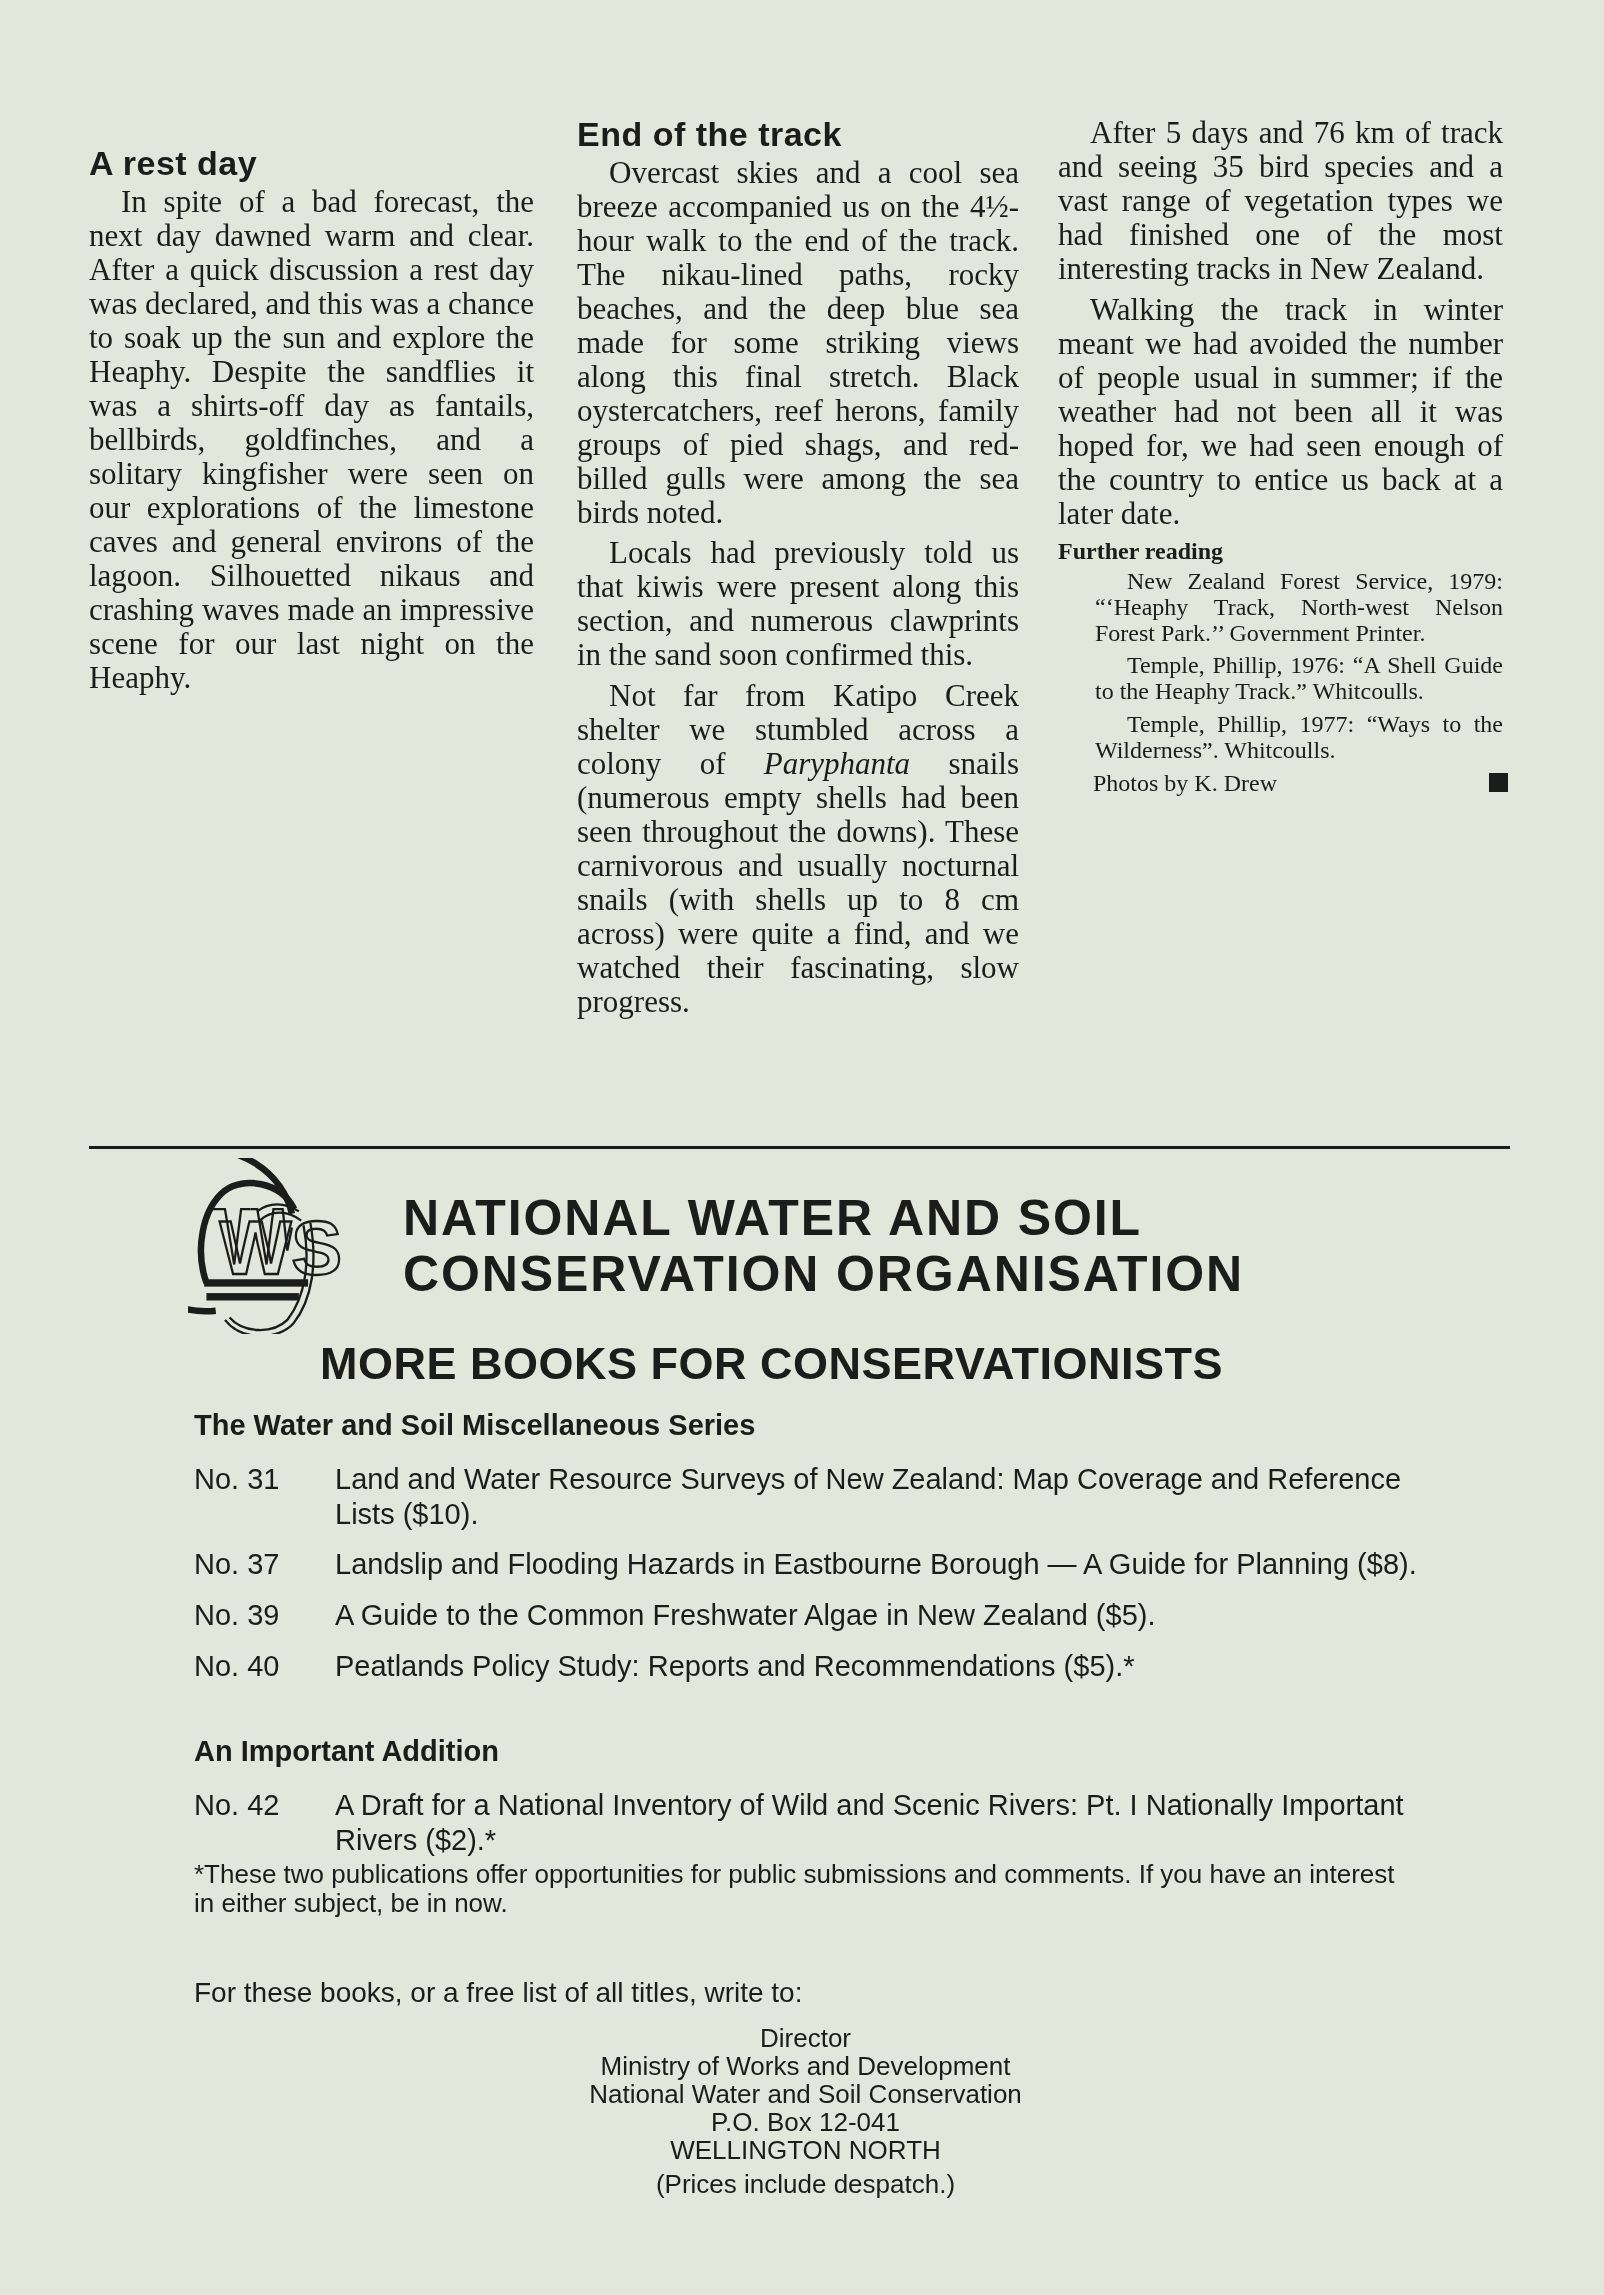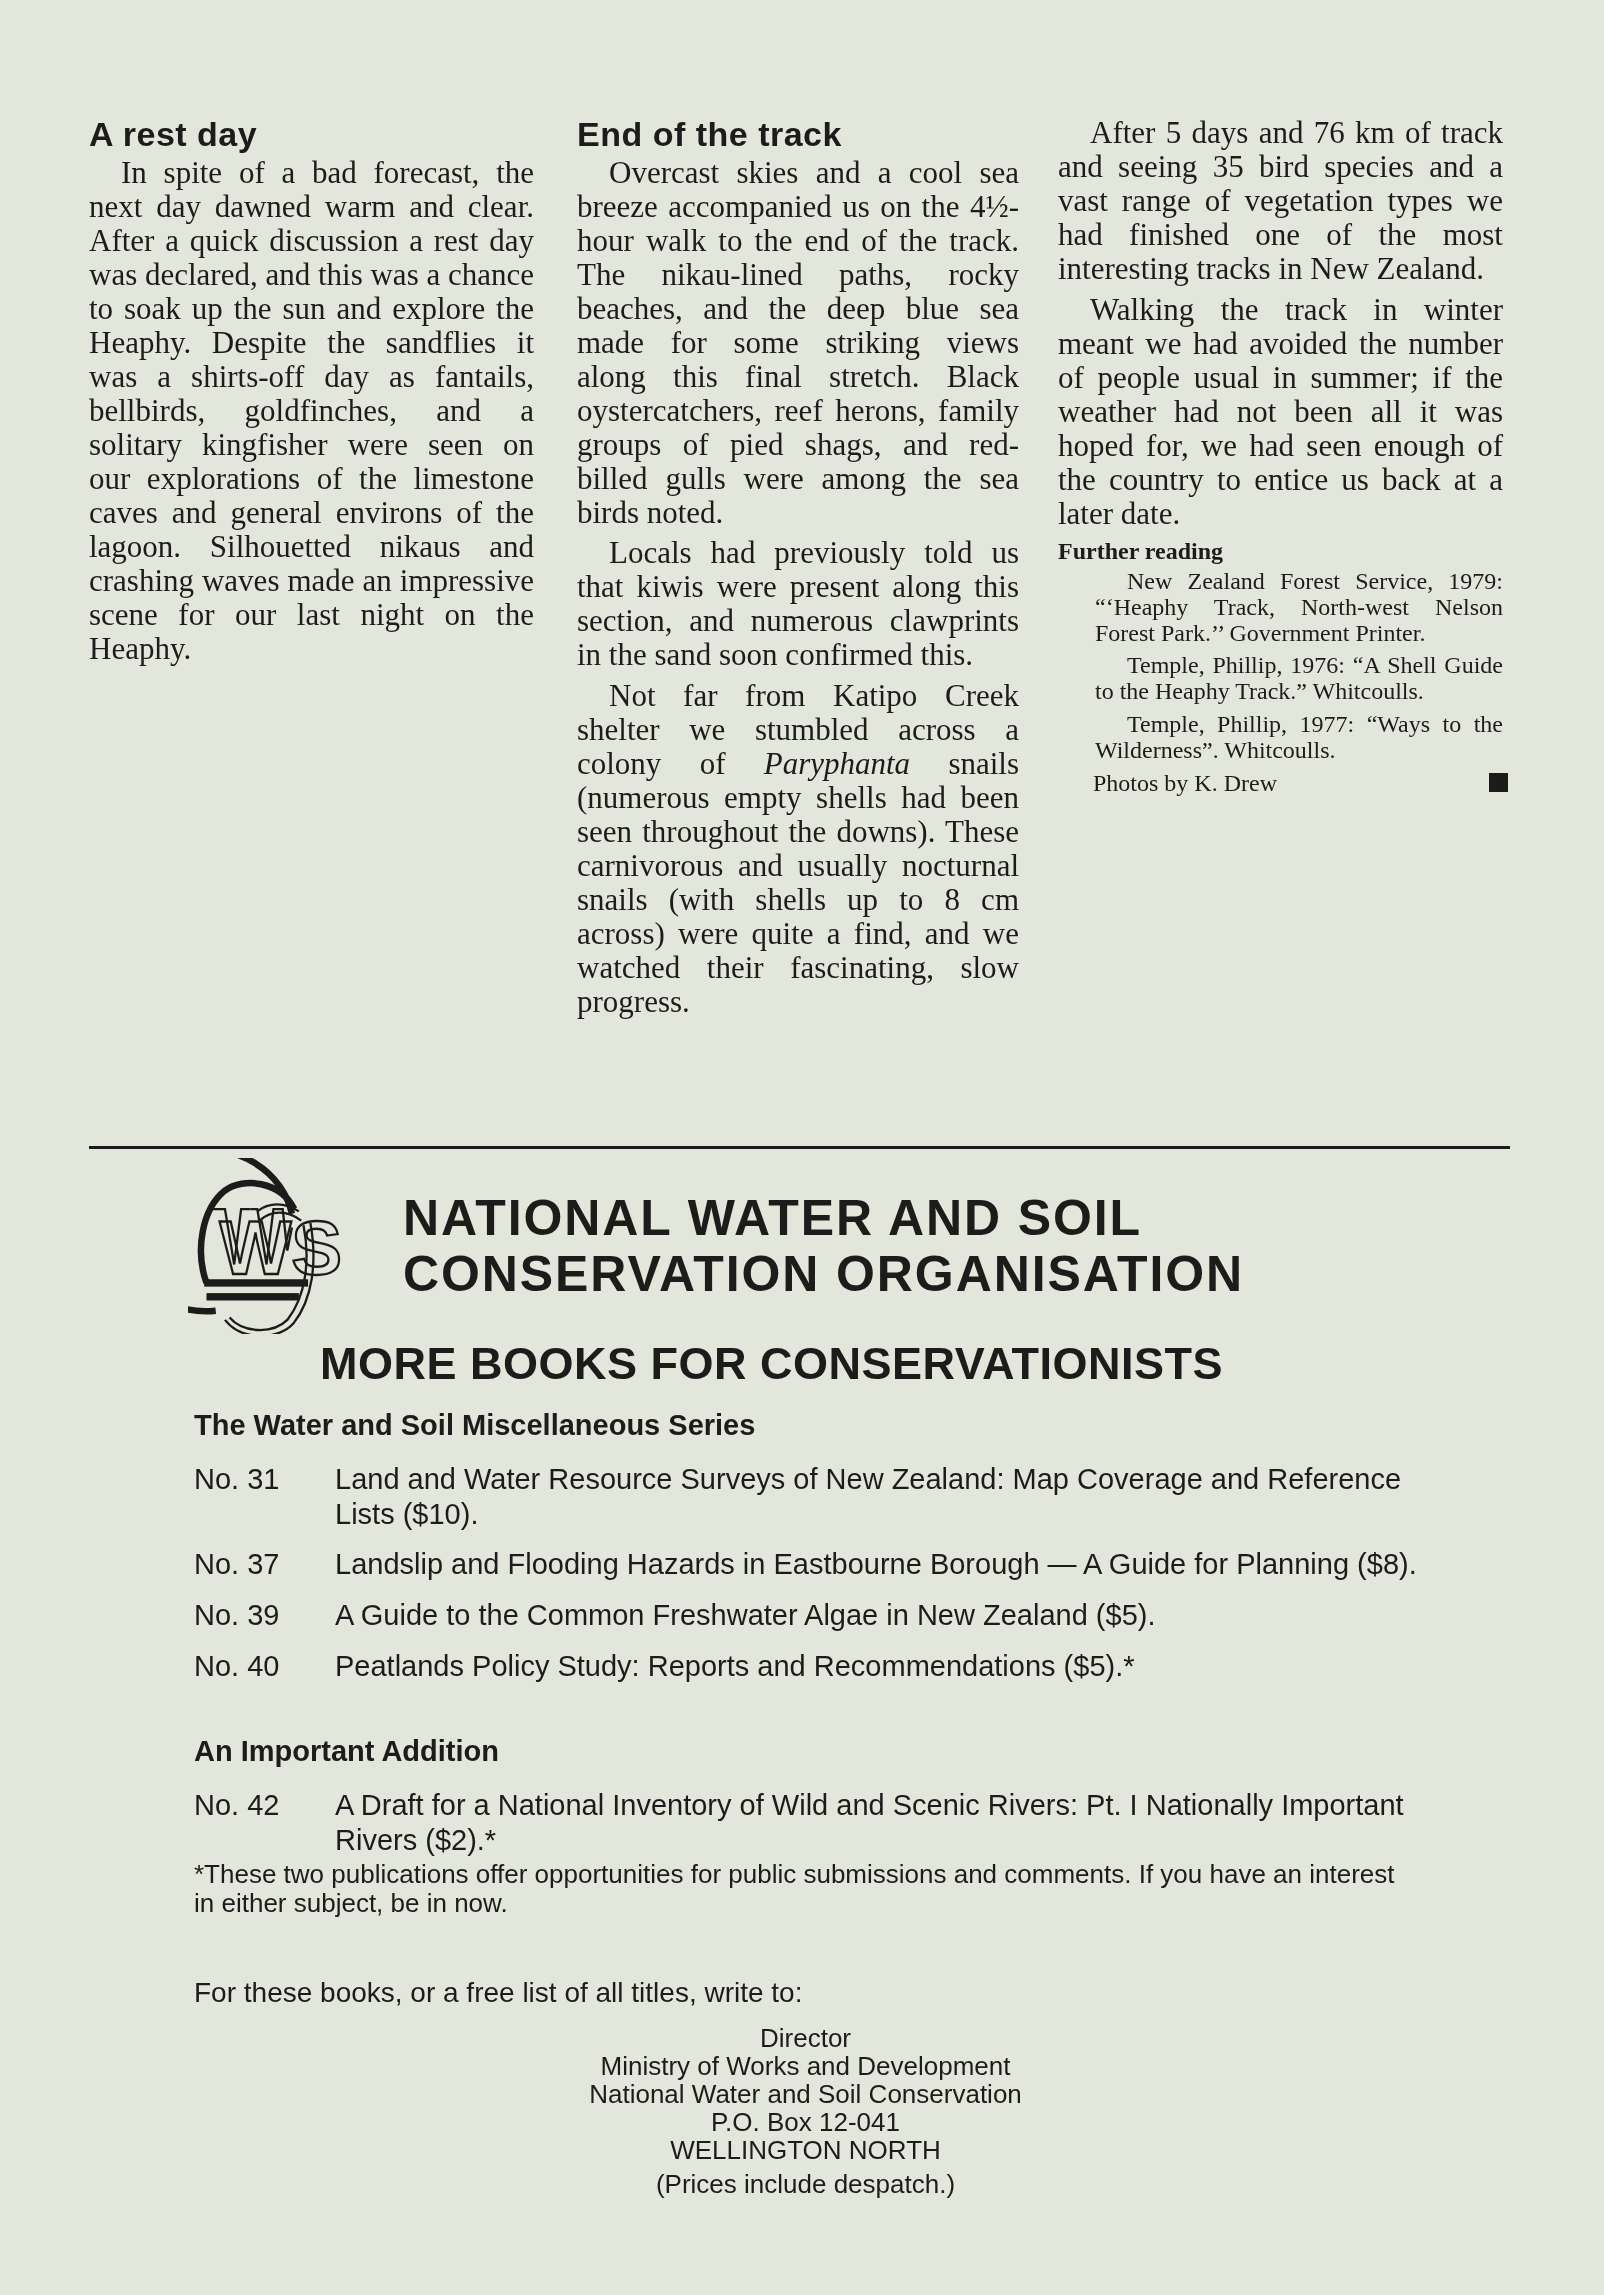--- a/index.html
+++ b/index.html
@@ -23,21 +23,21 @@
   #col3 { left: 1058px; width: 445px; }
   .col p { margin: 0 0 6.5px 0; text-indent: 32px; }
   .col h2 {
     font-family: "Liberation Sans", "DejaVu Sans", sans-serif;
     font-weight: bold;
     font-size: 34px;
     line-height: 37px;
     margin: 0 0 2.8px 0;
     letter-spacing: 0.5px;
   }
-  #col1 h2 { }
+  #col1 h2 { margin-top: 29px; }
   .further-title {
     font-family: "Liberation Serif", "DejaVu Serif", serif;
     font-weight: bold;
     font-size: 24px;
     line-height: 28px;
     margin: 1.9px 0 2.8px 0;
   }
   .ref {
     font-size: 24px; line-height: 26px;
     padding-left: 37px; text-indent: -37px;

